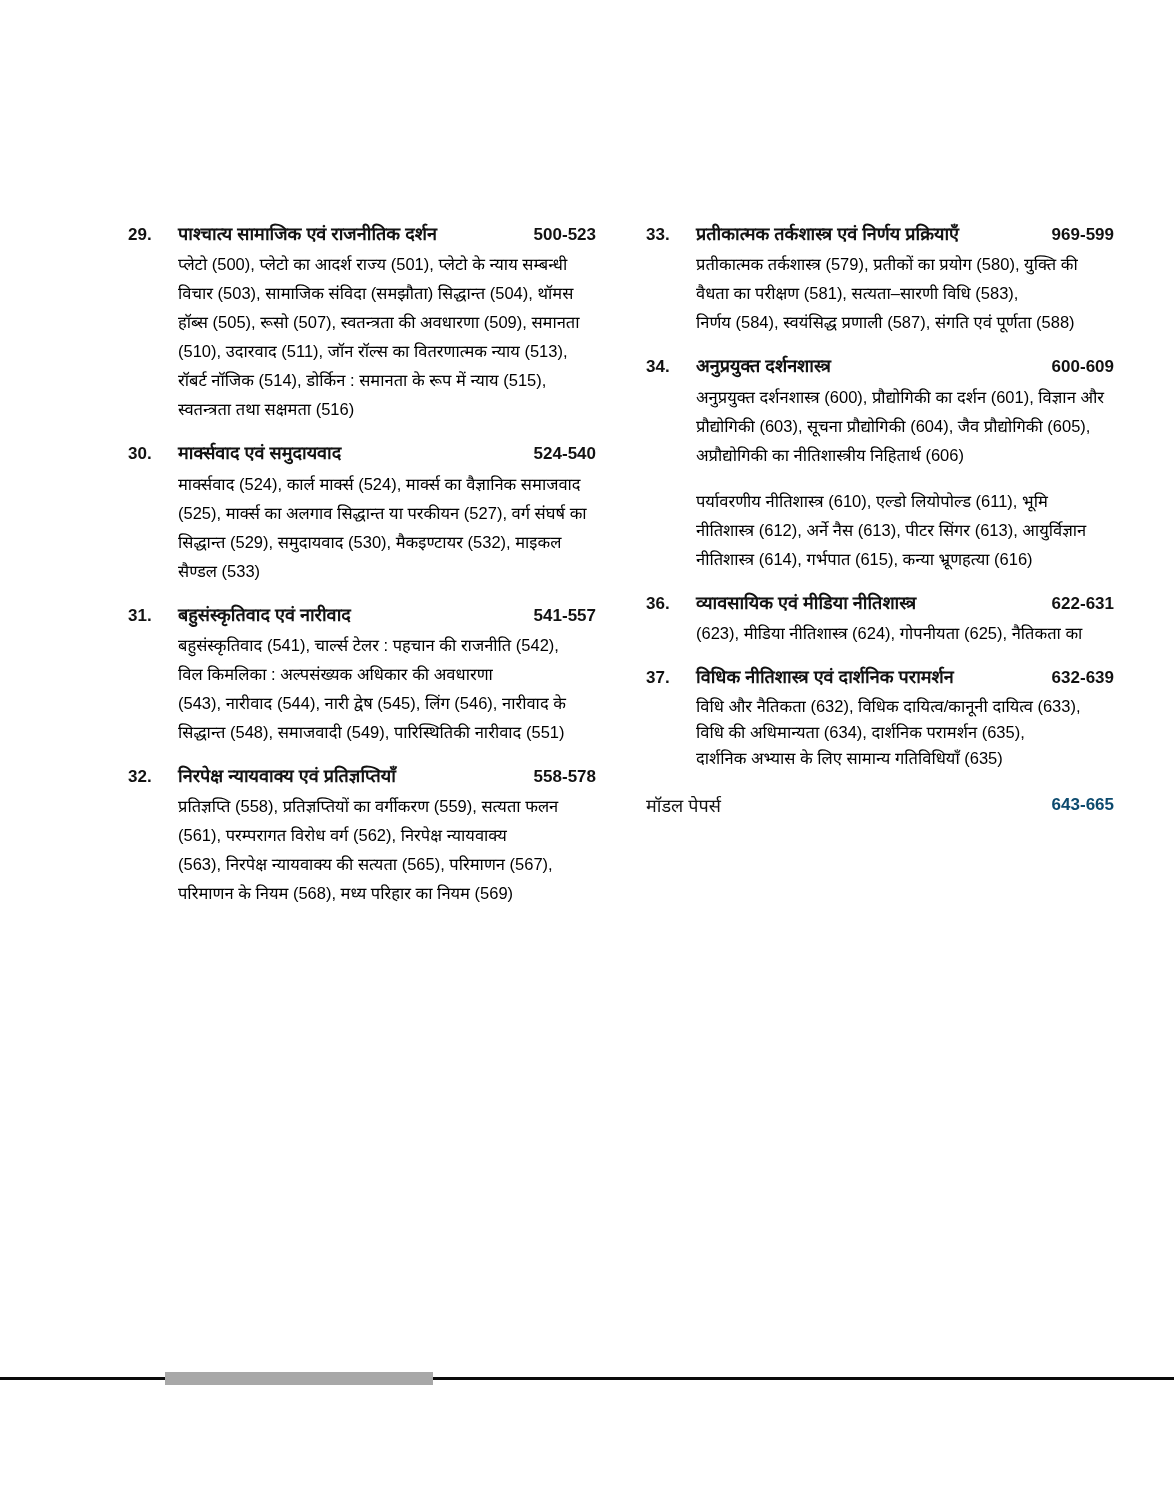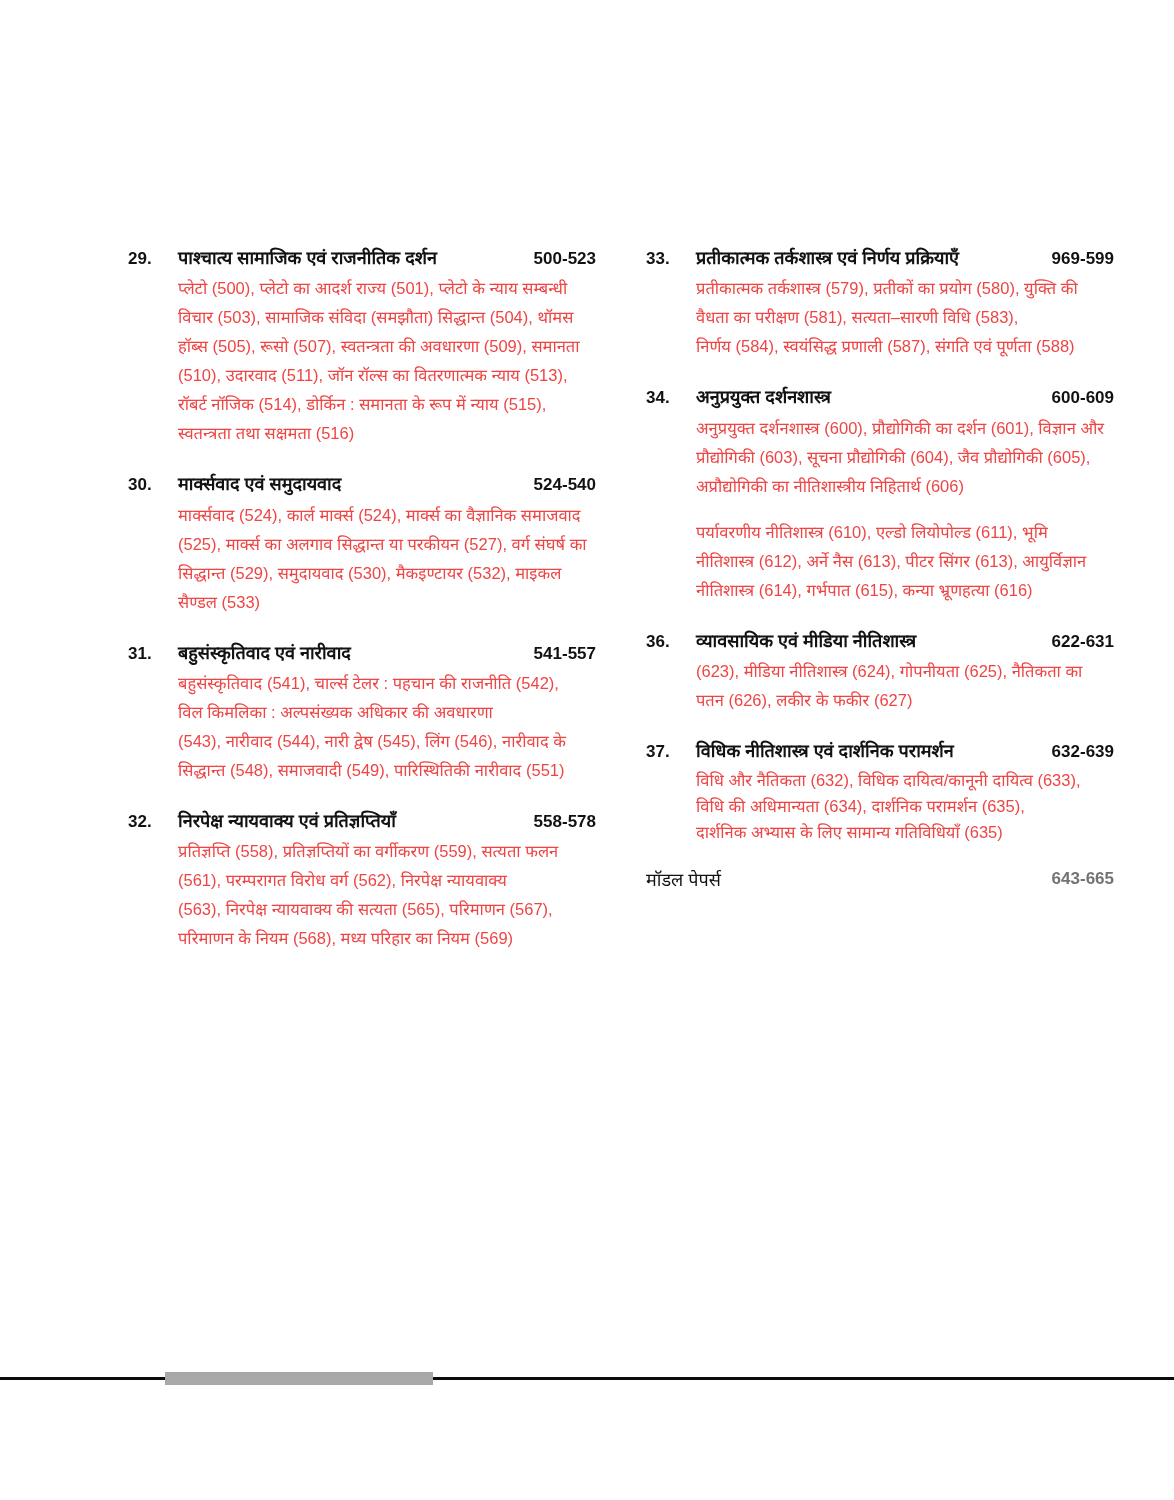--- a/index.html
+++ b/index.html
@@ -32,21 +32,20 @@
   .col-left  { margin-left: 128px; }
   .col-right { margin-left: 50px; }
 
   
   .entry { margin-bottom: 17px; }
 
   .entry-head {
     display: flex;
     align-items: baseline;
     width: 100%;
-    margin-top: 24px;
   }
   .entry-num {
     flex: 0 0 50px;
     font-size: 17px;
     font-weight: bold;
     letter-spacing: 0.1px;
     color: #121212;
   }
   .entry-title {
     flex: 1 1 auto;
@@ -64,21 +63,21 @@
     text-align: left;
     white-space: nowrap;
     padding-left: 10px;
   }
 
   .entry-body {
     margin-left: 50px;
     margin-top: 4px;
     font-size: 16.5px;
     line-height: 29px;
-    color: #ef4444;
+    color: #000000;
   }
   .entry-body .ln { display: block; white-space: nowrap; }
   .entry-body.tight .ln { line-height: 26px; }
 
   
   .tail-entry {
     display: flex;
     align-items: center;
     width: 100%;
     margin-top: 22px;
@@ -87,21 +86,21 @@
     flex: 1 1 auto;
     font-size: 18px;
     font-weight: normal;
     color: #121212;
     white-space: nowrap;
   }
   .tail-pages {
     flex: 0 0 auto;
     font-size: 17px;
     font-weight: bold;
-    color: #737373;
+    color: #0c4a6e;
     white-space: nowrap;
     text-align: right;
     margin-left: 35px;
   }
 
   
   .rule {
     position: absolute;
     left: 0;
     top: 1377px;
@@ -224,21 +223,20 @@
       </div>
 
       <div class="entry">
         <div class="entry-head">
           <span class="entry-num">36.</span>
           <span class="entry-title">व्यावसायिक एवं मीडिया नीतिशास्त्र</span>
           <span class="entry-pages">622-631</span>
         </div>
         <div class="entry-body">
           <span class="ln">(623), मीडिया नीतिशास्त्र (624), गोपनीयता (625), नैतिकता का</span>
-          <span class="ln">पतन (626), लकीर के फकीर (627)</span>
         </div>
       </div>
 
       <div class="entry">
         <div class="entry-head">
           <span class="entry-num">37.</span>
           <span class="entry-title">विधिक नीतिशास्त्र एवं दार्शनिक परामर्शन</span>
           <span class="entry-pages">632-639</span>
         </div>
         <div class="entry-body tight">

